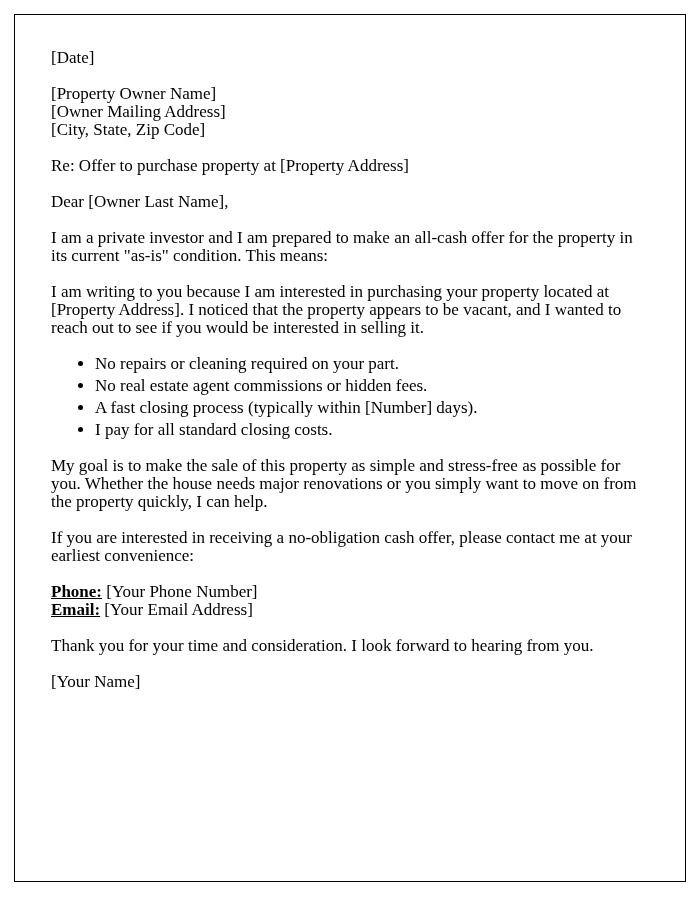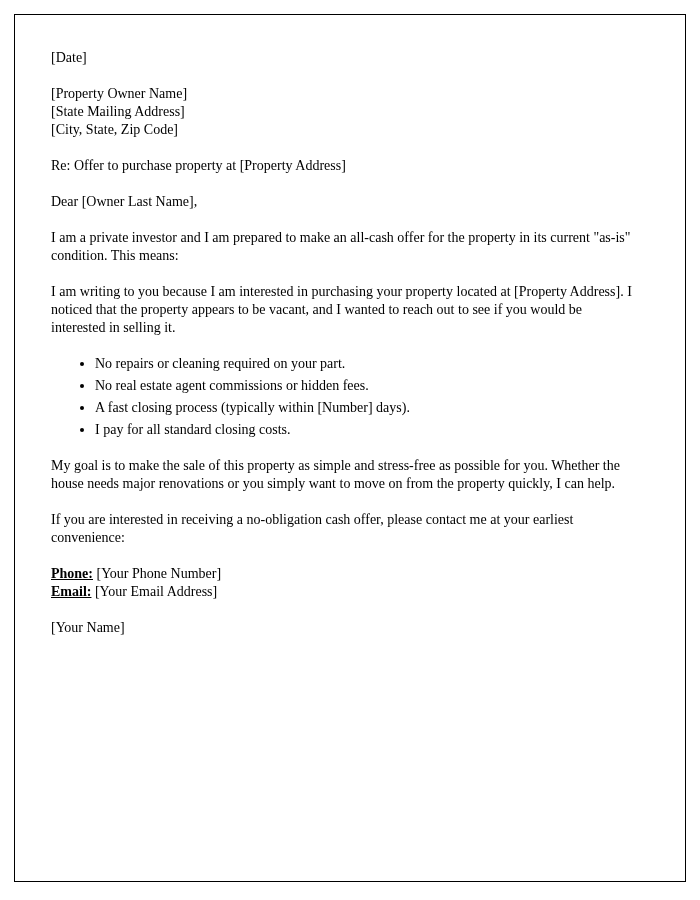--- a/index.html
+++ b/index.html
@@ -10,21 +10,21 @@
   }
   .page-frame {
     box-sizing: border-box;
     margin: 14px;
     width: 672px;
     min-height: 868px;
     border: 1px solid #000000;
     background: #ffffff;
     padding: 34px 46px 40px 36px;
     font-family: "Liberation Serif", "DejaVu Serif", serif;
-    font-size: 14px;
+    font-size: 17px;
     line-height: 18px;
     color: #000000;
   }
   p, ul {
     margin: 0 0 18px 0;
     padding: 0;
   }
   ul {
     padding-left: 40px;
     list-style-type: disc;
@@ -42,21 +42,21 @@
 <body>
 
 <div class="page-frame">
 
   <p>
     <span>[Date]</span>
   </p>
 
   <p>
     <span>[Property Owner Name]</span><br>
-    <span>[State Mailing Address]</span><br>
+    <span>[Owner Mailing Address]</span><br>
     <span>[City, State, Zip Code]</span>
   </p>
 
   <p>Re: Offer to purchase property at [Property Address]</p>
 
   <p>Dear [Owner Last Name],</p>
 
   <p>I am a private investor and I am prepared to make an all-cash offer for the property in its current "as-is" condition. This means:</p>
 
   <p>I am writing to you because I am interested in purchasing your property located at [Property Address]. I noticed that the property appears to be vacant, and I wanted to reach out to see if you would be interested in selling it.</p>
@@ -72,19 +72,20 @@
 
   <p>If you are interested in receiving a no-obligation cash offer, please contact me at your earliest convenience:</p>
 
   <p>
     <span class="bold">Phone:</span>
     <span>[Your Phone Number]</span><br>
     <span class="bold">Email:</span>
     <span>[Your Email Address]</span>
   </p>
 
+  <p>Thank you for your time and consideration. I look forward to hearing from you.</p>
 
 
   <p>
     <span>[Your Name]</span><br>
   </p>
 
 </div>
 
 </body></html>

